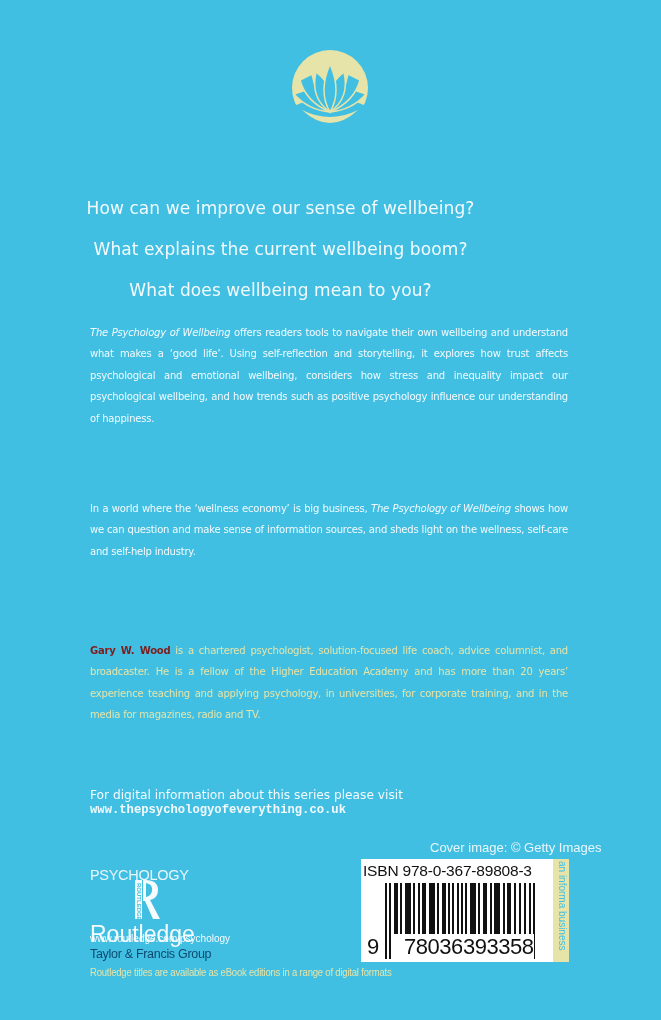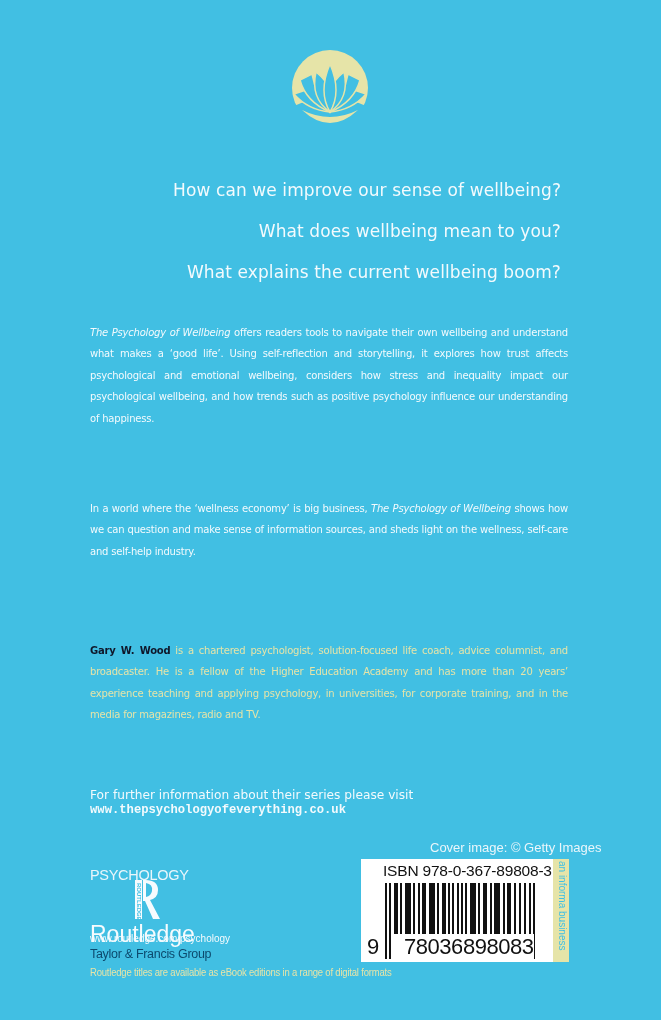--- a/index.html
+++ b/index.html
@@ -5,52 +5,52 @@
     html, body { margin: 0; padding: 0; }
     body {
       width: 661px; height: 1020px; overflow: hidden;
       background: #41BFE3;
       position: relative;
       font-family: "DejaVu Sans", sans-serif;
       color: #EEF7FB;
     }
     .abs { position: absolute; }
     .logo { left: 288px; top: 50px; width: 84px; height: 80px; }
-    .questions { left: 0; width: 561px; top: 178px; text-align: right; }
+    .questions { left: 0; width: 561px; top: 196px; text-align: center; }
     .question { font-size: 17px; color: #F3FAFD; margin: 0; height: 41px; line-height: 24px; letter-spacing: 0.1px; }
     .para {
       left: 90px; width: 478px;
       font-size: 10px; line-height: 21.4px; text-align: justify;
       color: #F3FAFD; margin: 0; letter-spacing: -0.2px;
     }
     .para i { font-style: italic; }
     .p1 { top: 322px; }
     .p2 { top: 498px; }
     .author {
       top: 640px; color: #E6E4A8;
     }
-    .author b { font-weight: bold; color: #0f172a; }
+    .author b { font-weight: bold; color: #7f1d1d; }
     .further { left: 90px; top: 788px; font-size: 12.2px; line-height: 15px; color: #F3FAFD; }
     .further .url { font-weight: bold; font-family: Liberation Mono, monospace; }
     .subject { left: 90px; top: 839px; font-family: "Liberation Sans", sans-serif; font-size: 14.5px; color: #EAF6FB; letter-spacing: -0.3px; margin-top: 28px; }
     .publisher { left: 90px; top: 877px; display: flex; align-items: center; flex-direction: column; }
     .r-logo { width: 28px; height: 45px; margin-right: 6px; }
     .pub-name { font-family: "Liberation Sans", sans-serif; font-size: 23px; color: #F6FBFE; line-height: 24px; }
     .pub-group { font-family: "Liberation Sans", sans-serif; font-size: 12.5px; font-weight: normal; color: #0c4a6e; line-height: 16px; letter-spacing: -0.3px; }
     .pub-url { left: 90px; top: 933px; font-family: "Liberation Sans", sans-serif; font-size: 10px; color: #F3FAFD; }
     .ebook { left: 90px; top: 967px; font-family: "Liberation Sans", sans-serif; font-size: 10.2px; color: #E6E4A8; letter-spacing: -0.2px; transform: scaleX(0.93); transform-origin: left; }
     .cover-credit { left: 430px; top: 840px; font-family: Liberation Sans, sans-serif; font-size: 13px; color: #EAF6FB; }
     .barcode-box { left: 361px; top: 859px; width: 192px; height: 103px; background: #FFFFFF; }
     .informa-strip { left: 553px; top: 859px; width: 16px; height: 103px; background: #E6E4A8; }
     .informa-text {
       position: absolute; left: 2px; top: 2px; width: 100px; height: 12px;
       transform: rotate(90deg) translate(0, -13px); transform-origin: left top;
       font-family: "Liberation Sans", sans-serif; font-size: 10px; color: #41BFE3; white-space: nowrap;
     }
-    .isbn-text { position: absolute; left: 22px; top: 3px; font-family: "Liberation Sans", sans-serif; font-size: 15.5px; color: #111; letter-spacing: -0.2px; }
+    .isbn-text { position: absolute; left: 2px; top: 3px; font-family: "Liberation Sans", sans-serif; font-size: 15.5px; color: #111; letter-spacing: -0.2px; }
     .bars { position: absolute; left: 24px; top: 24px; width: 160px; height: 76px; }
     .ean-first { position: absolute; left: 6px; top: 75px; font-family: "Liberation Sans", sans-serif; font-size: 22px; color: #111; background: #fff; }
     .ean-g1 { position: absolute; left: 30px; top: 75px; font-family: "Liberation Sans", sans-serif; font-size: 22px; color: #111; background: #fff; padding: 0 13px; letter-spacing: -0.5px; }
     .ean-g2 { position: absolute; left: 101px; top: 75px; font-family: "Liberation Sans", sans-serif; font-size: 22px; color: #111; background: #fff; padding: 0 1px; letter-spacing: -0.5px; }
   </style>
 </head>
 <body>
 
 <div class="abs logo">
   <svg width="84" height="80" viewBox="0 0 84 80">
@@ -64,32 +64,32 @@
       <path d="M72 30 L60 24 Q56 46 42 62 Q66 52 72 30 Z"></path>
       <path d="M42 62 Q22 48 28 22 Q38 30 42 40 Z"></path>
       <path d="M42 62 Q62 48 56 22 Q46 30 42 40 Z"></path>
       <path d="M42 62 Q30 42 42 14 Q54 42 42 62 Z"></path>
     </g>
   </svg>
 </div>
 
 <div class="abs questions">
   <p class="question">How can we improve our sense of wellbeing?</p>
+  <p class="question">What explains the current wellbeing boom?</p>
   <p class="question">What does wellbeing mean to you?</p>
-  <p class="question">What explains the current wellbeing boom?</p>
 </div>
 
 <p class="abs para p1"><i>The Psychology of Wellbeing</i><span> offers readers tools to navigate their own wellbeing and understand what makes a ‘good life’. Using self-reflection and storytelling, it explores how trust affects psychological and emotional wellbeing, considers how stress and inequality impact our psychological wellbeing, and how trends such as positive psychology influence our understanding of happiness.</span></p>
 
 <p class="abs para p2"><span>In a world where the ‘wellness economy’ is big business, </span><i>The Psychology of Wellbeing</i><span> shows how we can question and make sense of information sources, and sheds light on the wellness, self-care and self-help industry.</span></p>
 
 <p class="abs para author"><b>Gary W. Wood</b><span> is a chartered psychologist, solution-focused life coach, advice columnist, and broadcaster. He is a fellow of the Higher Education Academy and has more than 20 years’ experience teaching and applying psychology, in universities, for corporate training, and in the media for magazines, radio and TV.</span></p>
 
 <div class="abs further">
-  <div>For further information about their series please visit</div>
+  <div>For digital information about this series please visit</div>
   <div class="url">www.thepsychologyofeverything.co.uk</div>
 </div>
 
 <div class="abs subject">PSYCHOLOGY</div>
 
 <div class="abs publisher">
   <svg class="r-logo" viewBox="0 0 28 45">
     <path d="M9 3 Q24 2 24 13 Q24 21 16 23 L26 42 L19 42 L11 24 L9 24 Z" fill="#F6FBFE"></path>
     <path d="M12 6 Q19 7 18 14 Q17 19 12 20 Z" fill="#41BFE3"></path>
     <rect x="1" y="3" width="7" height="39" fill="#F6FBFE"></rect>
@@ -135,17 +135,17 @@
         <rect x="122" y="0" width="4" height="56"></rect>
       <rect x="129" y="0" width="2" height="56"></rect>
         <rect x="134" y="0" width="2" height="56"></rect>
       <rect x="139" y="0" width="2" height="56"></rect>
       <rect x="144" y="0" width="2" height="76"></rect>
         <rect x="148" y="0" width="2" height="76"></rect>
     </g>
   </svg>
   <div class="ean-first">9</div>
   <div class="ean-g1">780367</div>
-  <div class="ean-g2">898083</div>
+  <div class="ean-g2">393358</div>
 </div>
 <div class="abs informa-strip">
   <div class="informa-text">an informa business</div>
 </div>
 
 </body></html>

